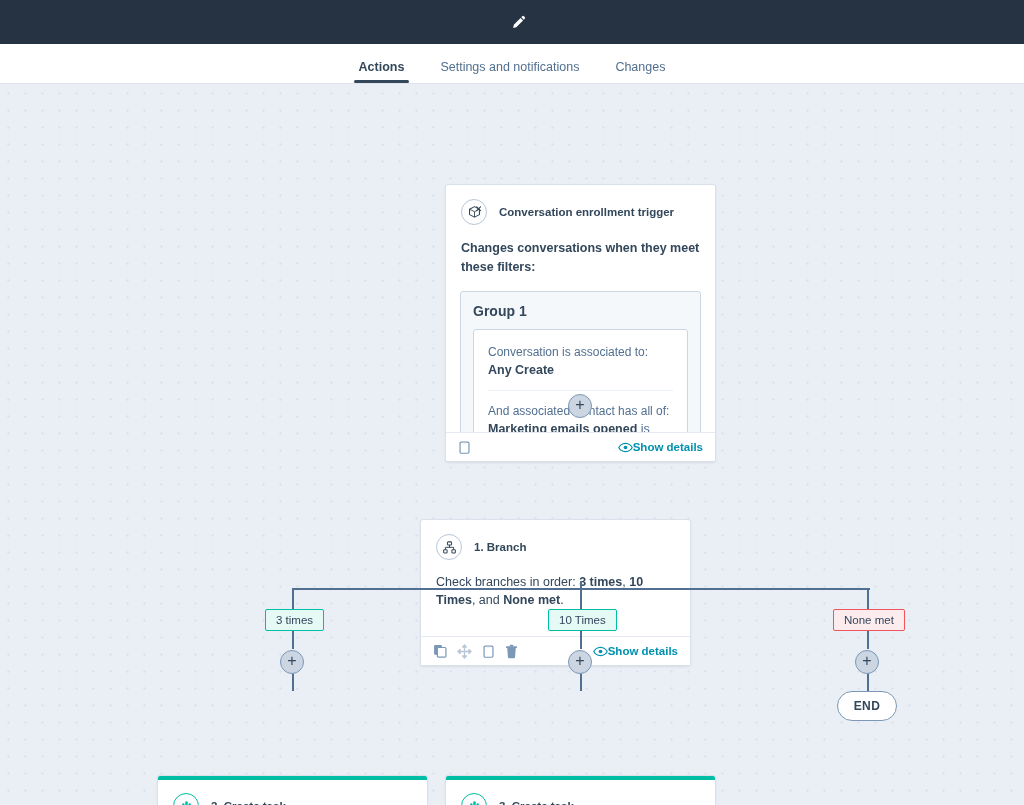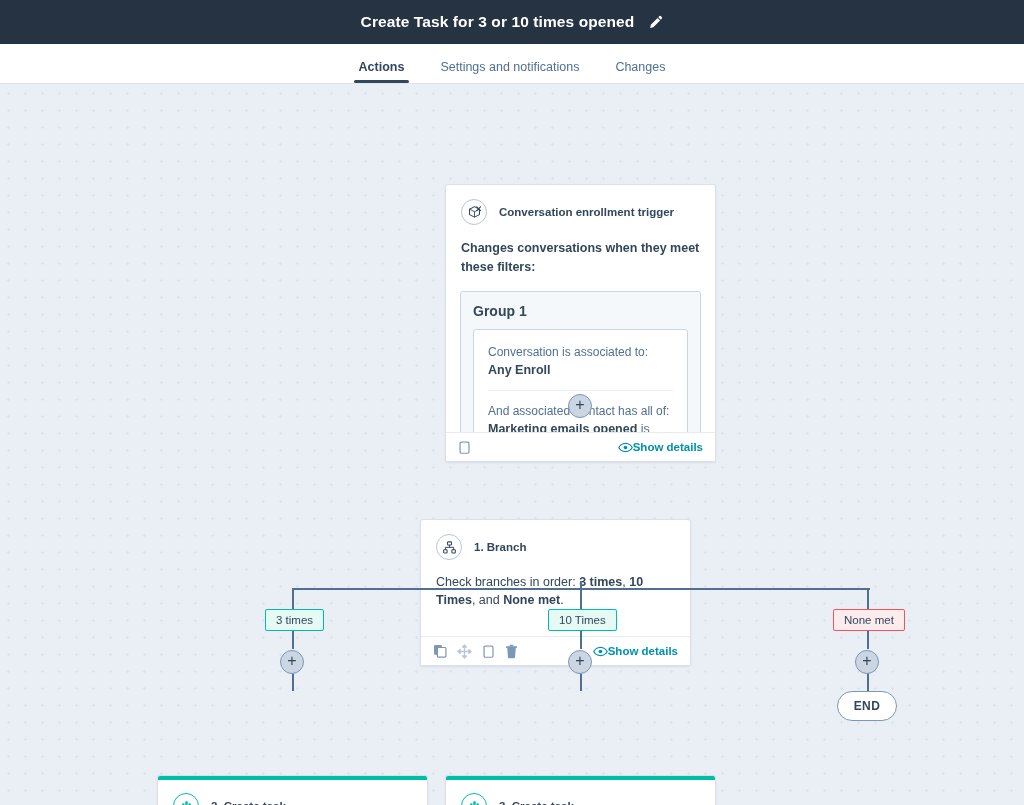--- a/index.html
+++ b/index.html
@@ -140,21 +140,20 @@
     display: flex; align-items: center; justify-content: center;
     font-size: 12px; font-weight: bold; color: #33475b; letter-spacing: .4px; z-index: 3;
   }
 
   .ico { display: block; cursor: pointer; }
 </style>
 </head>
 <body>
 
 <div class="topbar">
-  <div class="topbar-title">Create Task for 3 or 10 times opened</div>
   <div class="pencil-btn">
     <svg width="15" height="15" viewBox="0 0 16 16">
       <path d="M11.9 1.4a1.3 1.3 0 0 1 1.9 0l.8.8a1.3 1.3 0 0 1 0 1.9l-.9.9-2.7-2.7.9-.9zM10.2 3.1l2.7 2.7-7.3 7.3-3.3.7.7-3.3 7.2-7.4z" fill="#ffffff"></path>
     </svg>
   </div>
 </div>
 
 <div class="tabbar">
   <div class="tab active">Actions</div>
   <div class="tab">Settings and notifications</div>
@@ -181,21 +180,21 @@
       <div class="node-title">Conversation enrollment trigger</div>
     </div>
 
     <div class="trigger-lead">Changes conversations when they meet these filters:</div>
 
     <div class="group-box">
       <div class="group-title">Group 1</div>
       <div class="filter-box">
         <div class="filter-row">
           <div class="filter-label">Conversation is associated to:</div>
-          <div class="filter-value">Any Enroll</div>
+          <div class="filter-value">Any Create</div>
         </div>
         <div class="filter-row">
           <div class="filter-label">And associated Contact has all of:</div>
           <div class="filter-sent"><b>Marketing emails opened</b><span> is equal to </span><b>3</b></div>
 
         </div>
       </div>
     </div>
 
     <div class="card-foot">

